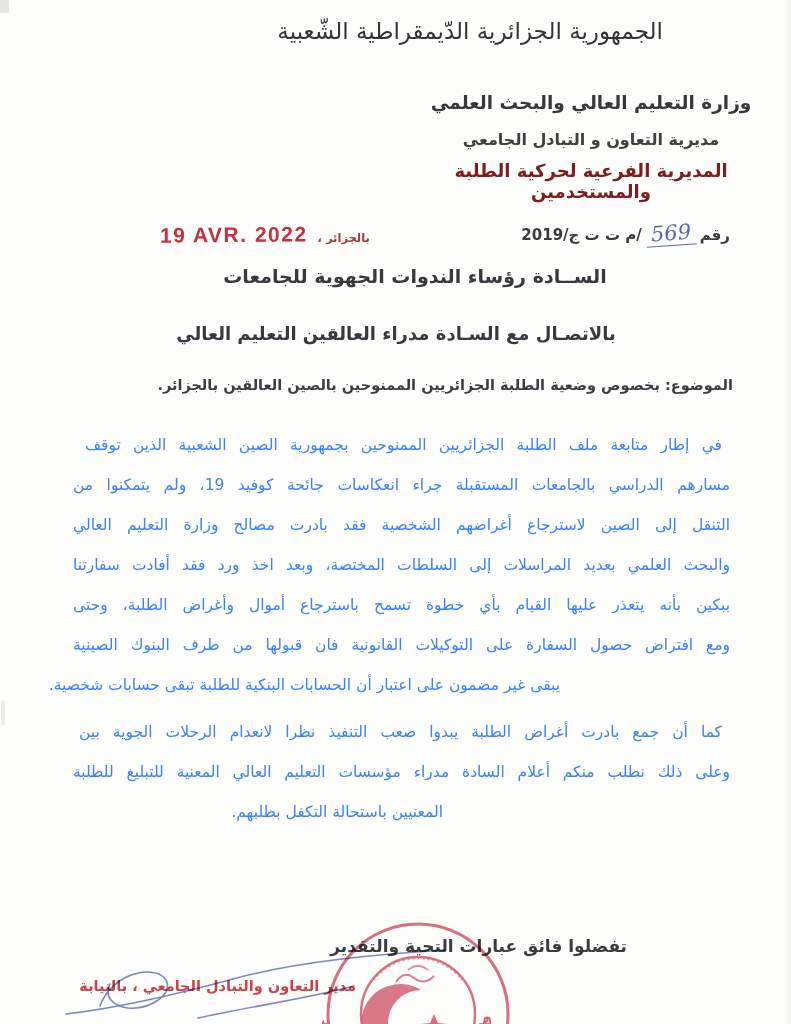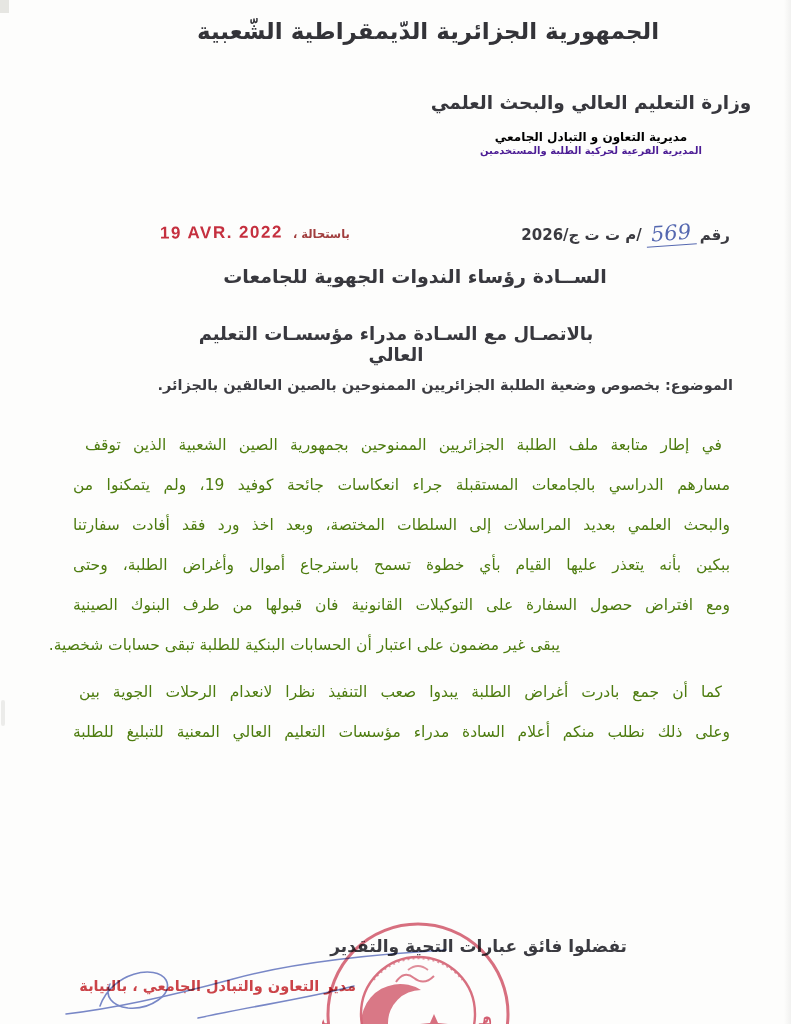--- a/index.html
+++ b/index.html
@@ -4,47 +4,47 @@
 <style>
   html,body{margin:0;padding:0;background:#d9d9d6;}
   .page{
     position:relative; width:791px; height:1024px; margin:0 auto;
     background:#fdfdfc; overflow:hidden;
     font-family:"DejaVu Sans","Liberation Sans",sans-serif;
     color:#3f3f46; direction:rtl;
   }
   .abs{position:absolute;}
   
-  .republic-title{top:18px; right:128px; width:466px; text-align:left;
-    font-size:23px; font-weight:700; color:#333338; letter-spacing:-0.5px;}
+  .republic-title{top:18px; right:128px; width:466px; text-align:right;
+    font-size:23px; font-weight:400; color:#333338; letter-spacing:-0.5px;}
   .hdr-block{top:92px; right:30px; width:340px; text-align:center;}
   .ministry{font-size:18.5px; font-weight:700; margin-bottom:17px; color:#37373d;}
-  .directorate{font-size:12px; font-weight:700; margin-bottom:1px; color:#000000;}
-  .subdirectorate{font-size:10px; font-weight:700; color:#4c1d95;}
+  .directorate{font-size:16px; font-weight:700; margin-bottom:11px; color:#404040;}
+  .subdirectorate{font-size:18px; font-weight:700; color:#7f1d1d;}
   
   .ref-row{top:221px; right:61px; display:flex; direction:rtl; align-items:baseline;
     font-size:15px; font-weight:700; color:#3a3a40;}
   .ref-num{display:inline-block; font-family:"DejaVu Serif",serif; font-style:italic;
     font-size:21px; font-weight:400; color:#5568b0; border-bottom:1.6px solid #5568b0;
     transform:rotate(-4deg); padding:0 5px; margin:0 4px;}
   .place-date{top:223px; left:160px; display:flex; direction:ltr; align-items:baseline;}
-  .date-stamp{font-family:"Liberation Sans",sans-serif; font-weight:700; font-size:17px;
+  .date-stamp{font-family:"Liberation Sans",sans-serif; font-weight:700; font-size:21px;
     color:#c5303f; letter-spacing:1.5px; transform:rotate(-0.5deg); white-space:nowrap;}
   .place{font-size:11.5px; font-weight:700; color:#a13e3e; margin-left:10px; direction:rtl;}
   
   .addr1{top:265px; left:210px; width:410px; text-align:center; font-size:19px;
     font-weight:700; color:#38383e;}
   .addr2{top:323px; left:172px; width:448px; text-align:center; font-size:18px;
     font-weight:700; color:#38383e;}
   .subject{top:377px; right:58px; left:60px; text-align:right; font-size:14.5px;
     font-weight:700; color:#3c3c42; white-space:nowrap;}
   .subject .subj-label{font-weight:700;}
   
   .body-block{top:430px; right:61px; left:61px;}
-  .l{height:40px; line-height:30px; font-size:15.5px; color:#4d7c0f;
+  .l{height:40px; line-height:30px; font-size:15.5px; color:#3b82f6;
      direction:rtl; text-align:justify; text-align-last:justify; white-space:nowrap;
      margin:0 0 0 12px;}
   .p1-l1{margin-right:8px; margin-left:24px;}
   .p1-l7{margin-right:170px; margin-left:42px;}
   .p2-l1{margin-right:8px; margin-left:18px;}
   .p2-l3{margin-right:225px; margin-left:240px;}
   .p3-l2{margin-right:287px; margin-left:190px;}
   .gap-sm{margin-top:7px;} .gap-md{margin-top:0;}
   
   .closing{top:936px; right:164px; font-size:17px; font-weight:700; color:#3b3b41;}
@@ -68,47 +68,49 @@
   <div class="abs hdr-block">
     <div class="ministry">وزارة التعليم العالي والبحث العلمي</div>
     <div class="directorate">مديرية التعاون و التبادل الجامعي</div>
     <div class="subdirectorate">المديرية الفرعية لحركية الطلبة والمستخدمين</div>
   </div>
 
   <div class="abs ref-row">
     <span>رقم</span>
     <span class="ref-num">569</span>
     <span>/م ت ت ج/</span>
-    <span>2026</span>
+    <span>2019</span>
   </div>
 
   <div class="abs place-date">
     <span class="date-stamp">19 AVR. 2022</span>
-    <span class="place">باستحالة ،</span>
+    <span class="place">بالجزائر ،</span>
   </div>
 
   <div class="abs addr1">الســادة رؤساء الندوات الجهوية للجامعات</div>
-  <div class="abs addr2">بالاتصـال مع السـادة مدراء مؤسسـات التعليم العالي</div>
+  <div class="abs addr2">بالاتصـال مع السـادة مدراء العالقين التعليم العالي</div>
 
   <div class="abs subject">
     <span class="subj-label">الموضوع:</span>
     <span>بخصوص وضعية الطلبة الجزائريين الممنوحين بالصين العالقين بالجزائر.</span>
   </div>
 
   <div class="abs body-block">
     <div class="l p1-l1">في إطار متابعة ملف الطلبة الجزائريين الممنوحين بجمهورية الصين الشعبية الذين توقف</div>
     <div class="l">مسارهم الدراسي بالجامعات المستقبلة جراء انعكاسات جائحة كوفيد 19، ولم يتمكنوا من</div>
+    <div class="l">التنقل إلى الصين لاسترجاع أغراضهم الشخصية فقد بادرت مصالح وزارة التعليم العالي</div>
     <div class="l">والبحث العلمي بعديد المراسلات إلى السلطات المختصة، وبعد اخذ ورد فقد أفادت سفارتنا</div>
     <div class="l">ببكين بأنه يتعذر عليها القيام بأي خطوة تسمح باسترجاع أموال وأغراض الطلبة، وحتى</div>
     <div class="l">ومع افتراض حصول السفارة على التوكيلات القانونية فان قبولها من طرف البنوك الصينية</div>
     <div class="l p1-l7">يبقى غير مضمون على اعتبار أن الحسابات البنكية للطلبة تبقى حسابات شخصية.</div>
 
     <div class="l p2-l1 gap-sm">كما أن جمع بادرت أغراض الطلبة يبدوا صعب التنفيذ نظرا لانعدام الرحلات الجوية بين</div>
 
     <div class="l gap-md">وعلى ذلك نطلب منكم أعلام السادة مدراء مؤسسات التعليم العالي المعنية للتبليغ للطلبة</div>
+    <div class="l p3-l2">المعنيين باستحالة التكفل بطلبهم.</div>
   </div>
 
   <div class="abs closing">تفضلوا فائق عبارات التحية والتقدير</div>
 
   <div class="abs sig-title">مدير التعاون والتبادل الجامعي ، بالنيابة</div>
 
   <svg class="abs stamp-wrap" viewBox="0 0 192 192" xmlns="http://www.w3.org/2000/svg">
     <g fill="none" stroke="#cf4a5f">
       <circle cx="96" cy="96" r="90" stroke-width="3" opacity=".9"></circle>
       <circle cx="96" cy="96" r="57" stroke-width="2.4" opacity=".9"></circle>

